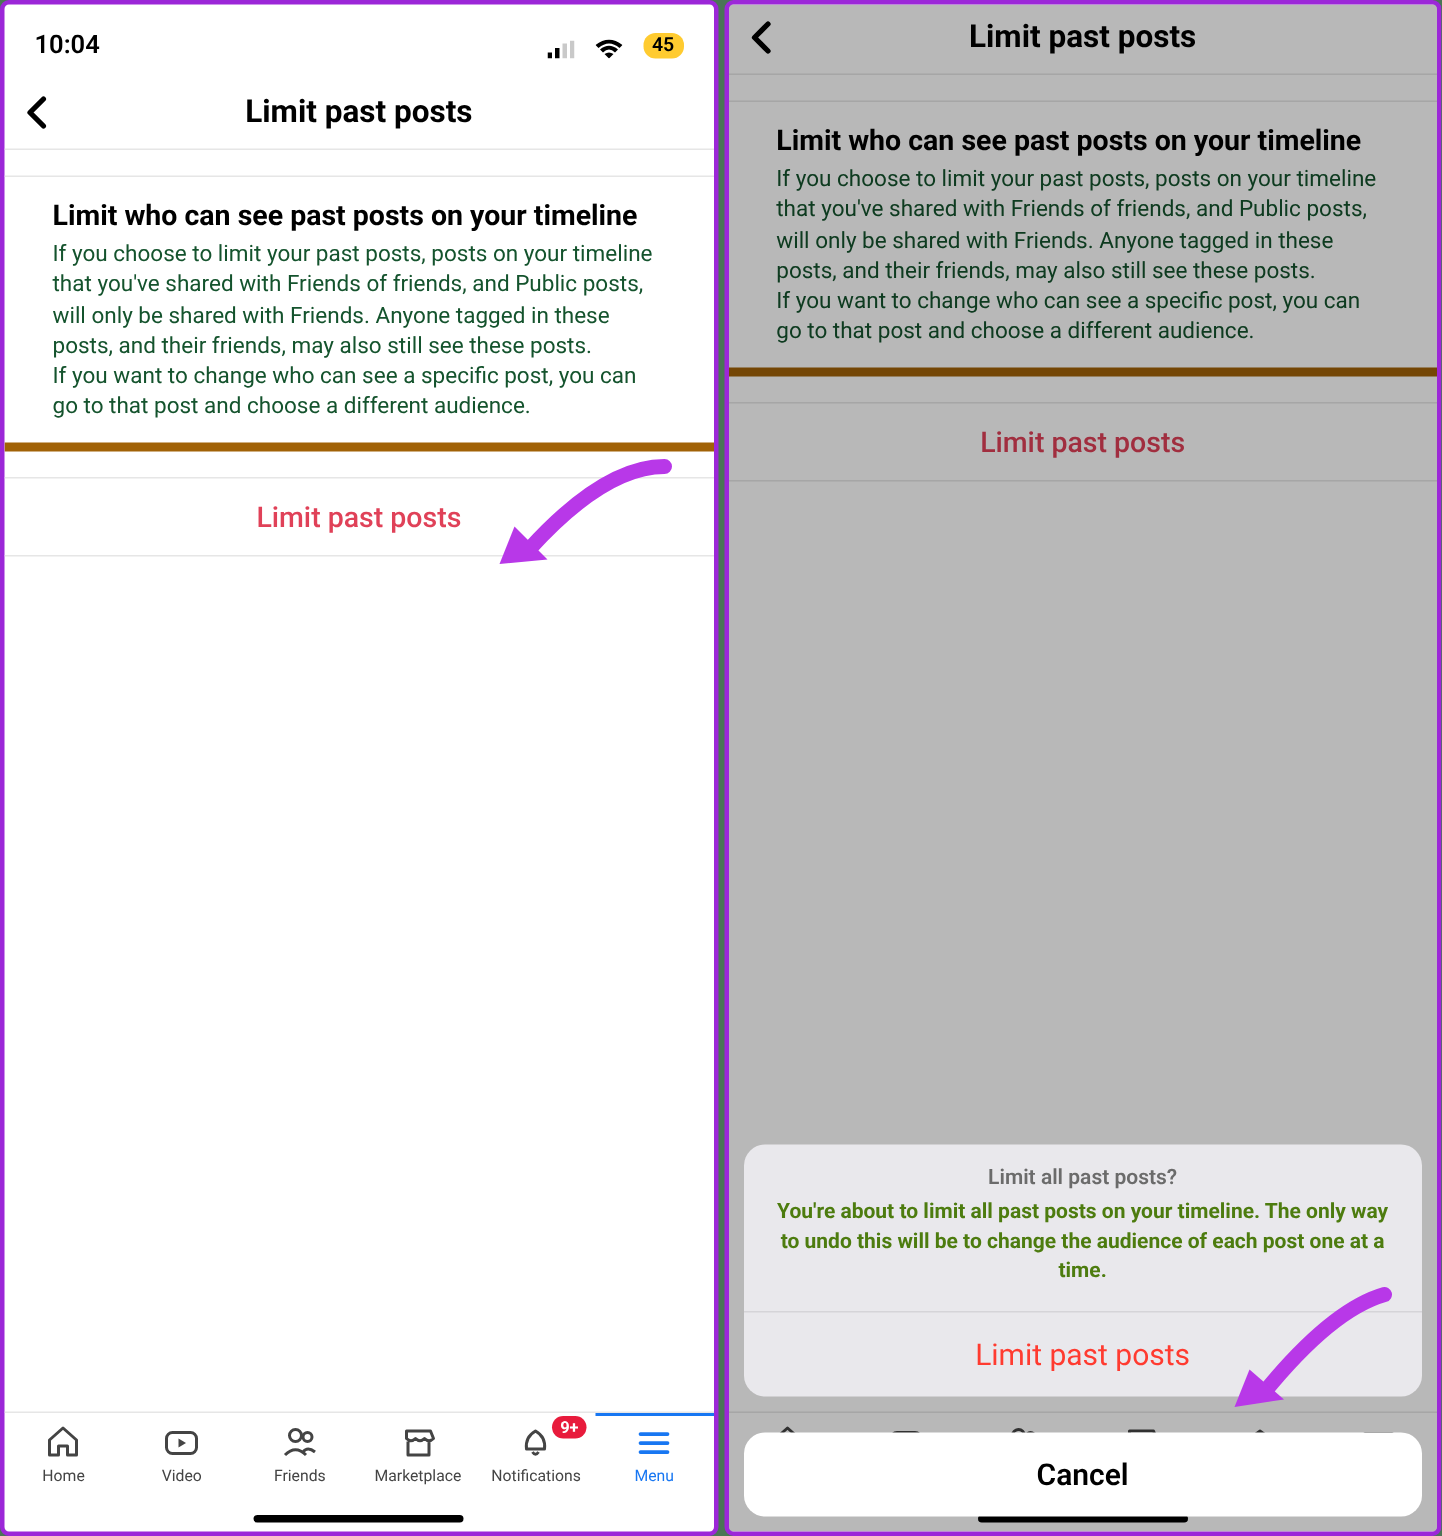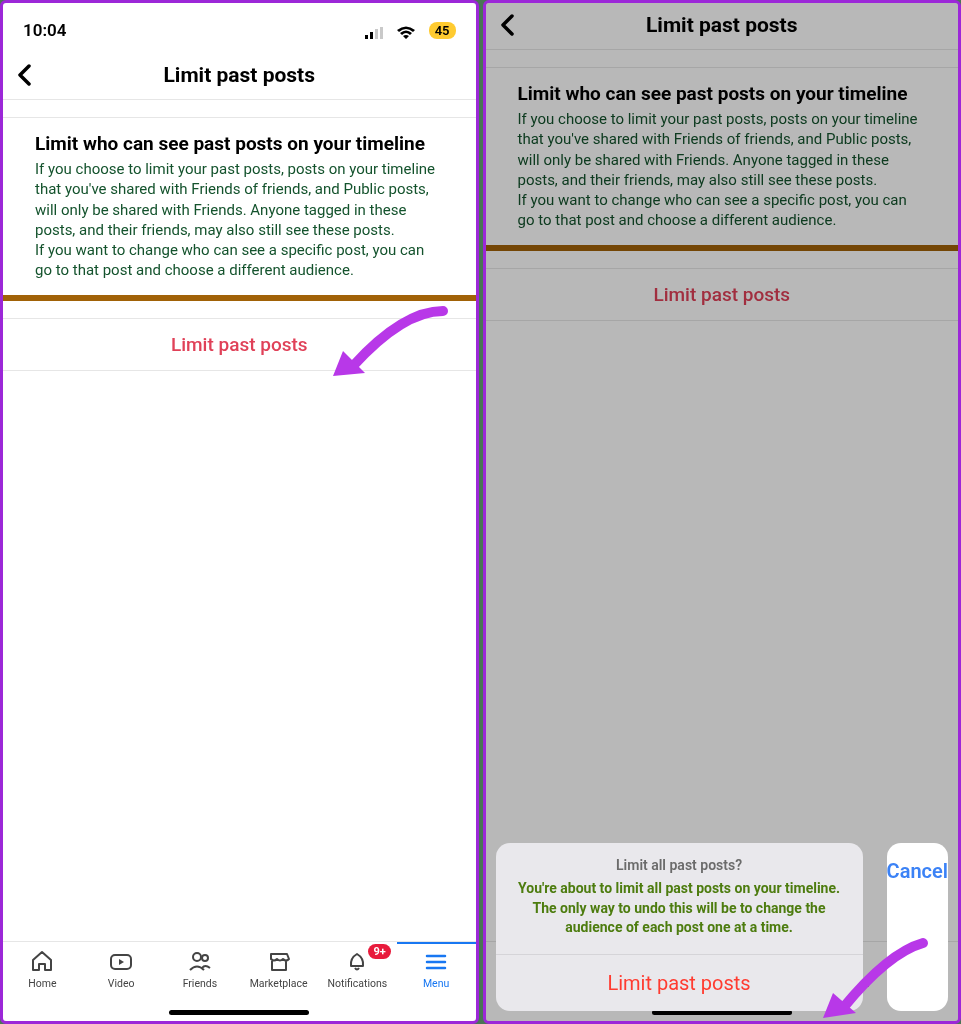--- a/index.html
+++ b/index.html
@@ -24,27 +24,27 @@
 .content-fill { flex: 1; position: relative; }
 .tabbar { display: flex; border-top: 1px solid #e6e6e6; height: 80px; padding: 6px 0 10px; }
 .tab-item { flex: 1; display: flex; flex-direction: column; align-items: center; justify-content: flex-start; gap: 3px; font-size: 10.5px; color: #444; position: relative; }
 .tab-item.active { color: #1877f2; }
 .tab-icon { width: 26px; height: 26px; display: flex; align-items: center; justify-content: center; }
 .tab-indicator { position: absolute; top: -6px; left: 0; right: 0; height: 2px; background: #1877f2; }
 .badge { position: absolute; top: -4px; right: 6px; background: #e81b3c; color: #fff; font-size: 11px; font-weight: 700; border-radius: 10px; padding: 1px 5px; }
 .home-ind { position: absolute; bottom: 6px; left: 50%; transform: translateX(-50%); width: 140px; height: 5px; background: #000; border-radius: 3px; }
 .arrow-anno { position: absolute; pointer-events: none; }
 .overlay-dim { position: absolute; inset: 0; background: rgba(0,0,0,0.28); pointer-events: none; }
-.action-sheet { position: absolute; left: 10px; right: 10px; bottom: 10px; display: flex; gap: 24px; }
+.action-sheet { position: absolute; left: 10px; right: 10px; bottom: 10px; display: flex; flex-direction: column; gap: 24px; }
 .sheet-block { background: #e9e8ec; border-radius: 14px; overflow: hidden; }
 .sheet-body { padding: 14px 20px 16px; text-align: center; }
 .sheet-title { font-size: 14px; font-weight: 600; color: #6b6b6b; margin-bottom: 6px; }
 .sheet-desc { font-size: 14px; color: #4d7c0f; line-height: 1.4; font-weight: bold; }
 .sheet-action { text-align: center; padding: 16px 0; border-top: 1px solid #d5d4d8; font-size: 20px; color: #ff3b30; }
-.sheet-cancel { background: #fff; border-radius: 14px; text-align: center; padding: 16px 0; font-size: 20px; font-weight: 600; color: #3b82f6; }
+.sheet-cancel { background: #fff; border-radius: 14px; text-align: center; padding: 16px 0; font-size: 20px; font-weight: 600; color: #000000; }
 svg { display: block; }
 </style>
 </head>
 <body>
 
 <div class="phone phone-left">
   <div class="status-bar">
     <div class="status-time">10:04</div>
     <div class="status-right">
       <svg width="18" height="12" viewBox="0 0 18 12">

